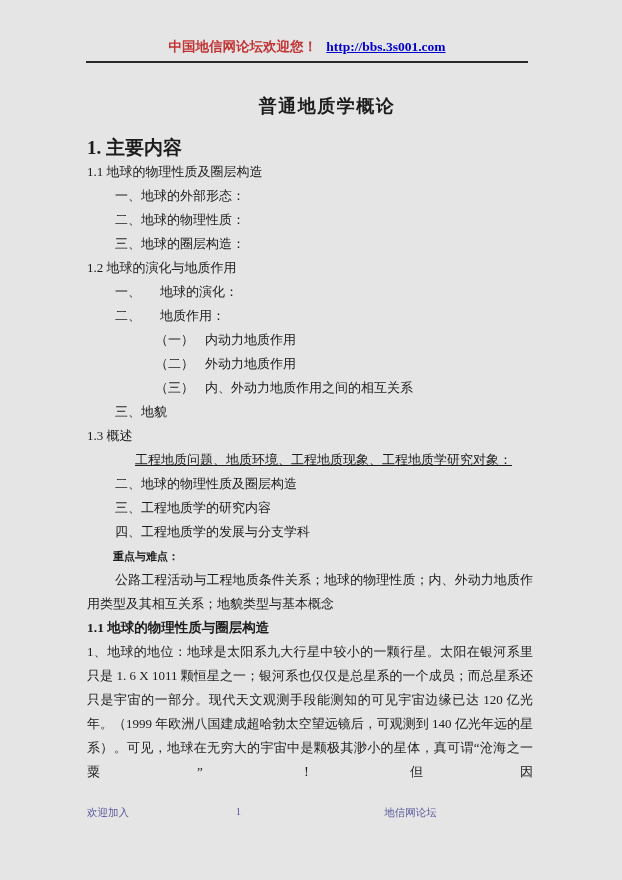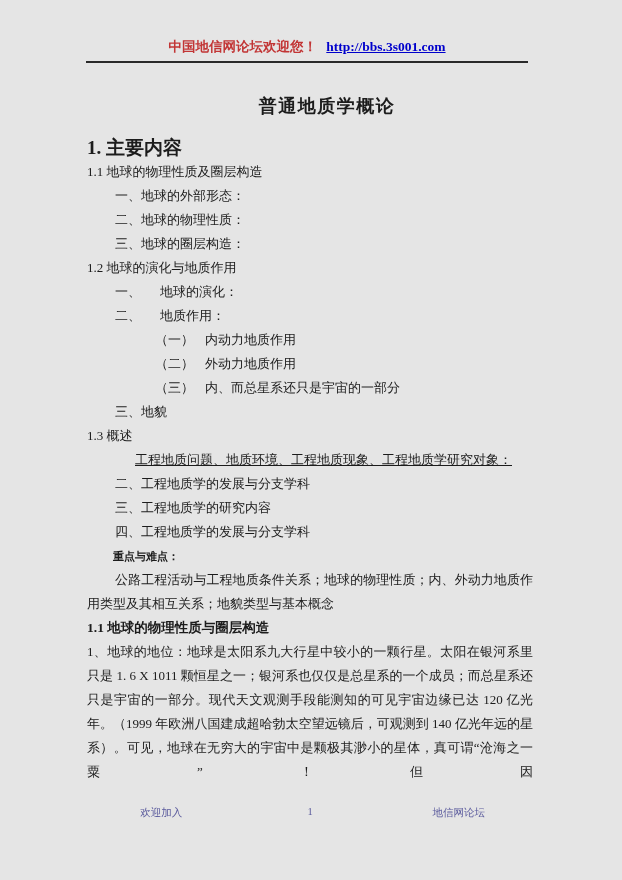--- a/index.html
+++ b/index.html
@@ -68,21 +68,21 @@
   
   .doc-footer {
     position: absolute;
     top: 806px;
     left: 87px;
     width: 446px;
     display: flex;
     font-size: 10.5px;
     color: var(--footer-blue);
   }
-  .doc-footer > div { flex: 1; text-align: center; }
+  .doc-footer > div { flex: 1; }
 </style>
 </head>
 <body>
 
 <div class="page">
 
   <div class="doc-header">
     <span class="welcome">中国地信网论坛欢迎您！</span>
     <span class="url">http://bbs.3s001.com</span>
   </div>
@@ -94,25 +94,25 @@
         <div class="line h-bold">1. 主要内容</div>
         <div class="line plain">1.1 地球的物理性质及圈层构造</div>
         <div class="line ind1">一、地球的外部形态：</div>
         <div class="line ind1">二、地球的物理性质：</div>
         <div class="line ind1">三、地球的圈层构造：</div>
         <div class="line plain">1.2 地球的演化与地质作用</div>
         <div class="line ind1"><span class="num">一、</span><span>地球的演化：</span></div>
         <div class="line ind1"><span class="num">二、</span><span>地质作用：</span></div>
         <div class="line ind2"><span class="num">（一）</span><span>内动力地质作用</span></div>
         <div class="line ind2"><span class="num">（二）</span><span>外动力地质作用</span></div>
-        <div class="line ind2"><span class="num">（三）</span><span>内、而总星系还只是宇宙的一部分</span></div>
+        <div class="line ind2"><span class="num">（三）</span><span>内、外动力地质作用之间的相互关系</span></div>
         <div class="line ind1">三、地貌</div>
         <div class="line plain">1.3 概述</div>
         <div class="line ind1b">工程地质问题、地质环境、工程地质现象、工程地质学研究对象：</div>
-        <div class="line ind1">二、工程地质学的发展与分支学科</div>
+        <div class="line ind1">二、地球的物理性质及圈层构造</div>
         <div class="line ind1">三、工程地质学的研究内容</div>
         <div class="line ind1">四、工程地质学的发展与分支学科</div>
         <div class="line ind1-bold">重点与难点：</div>
       </div>
 
     <p class="para para-keypoints" style="margin:0">公路工程活动与工程地质条件关系；地球的物理性质；内、外动力地质作用类型及其相互关系；地貌类型与基本概念</p>
 
     <div class="section-h">1.1 地球的物理性质与圈层构造</div>
 
     <p class="para para-body" style="margin:0">1、地球的地位：地球是太阳系九大行星中较小的一颗行星。太阳在银河系里只是 1. 6 X 1011 颗恒星之一；银河系也仅仅是总星系的一个成员；而总星系还只是宇宙的一部分。现代天文观测手段能测知的可见宇宙边缘已达 120 亿光年。（1999 年欧洲八国建成超哈勃太空望远镜后，可观测到 140 亿光年远的星系）。可见，地球在无穷大的宇宙中是颗极其渺小的星体，真可谓“沧海之一粟”！但因</p>

